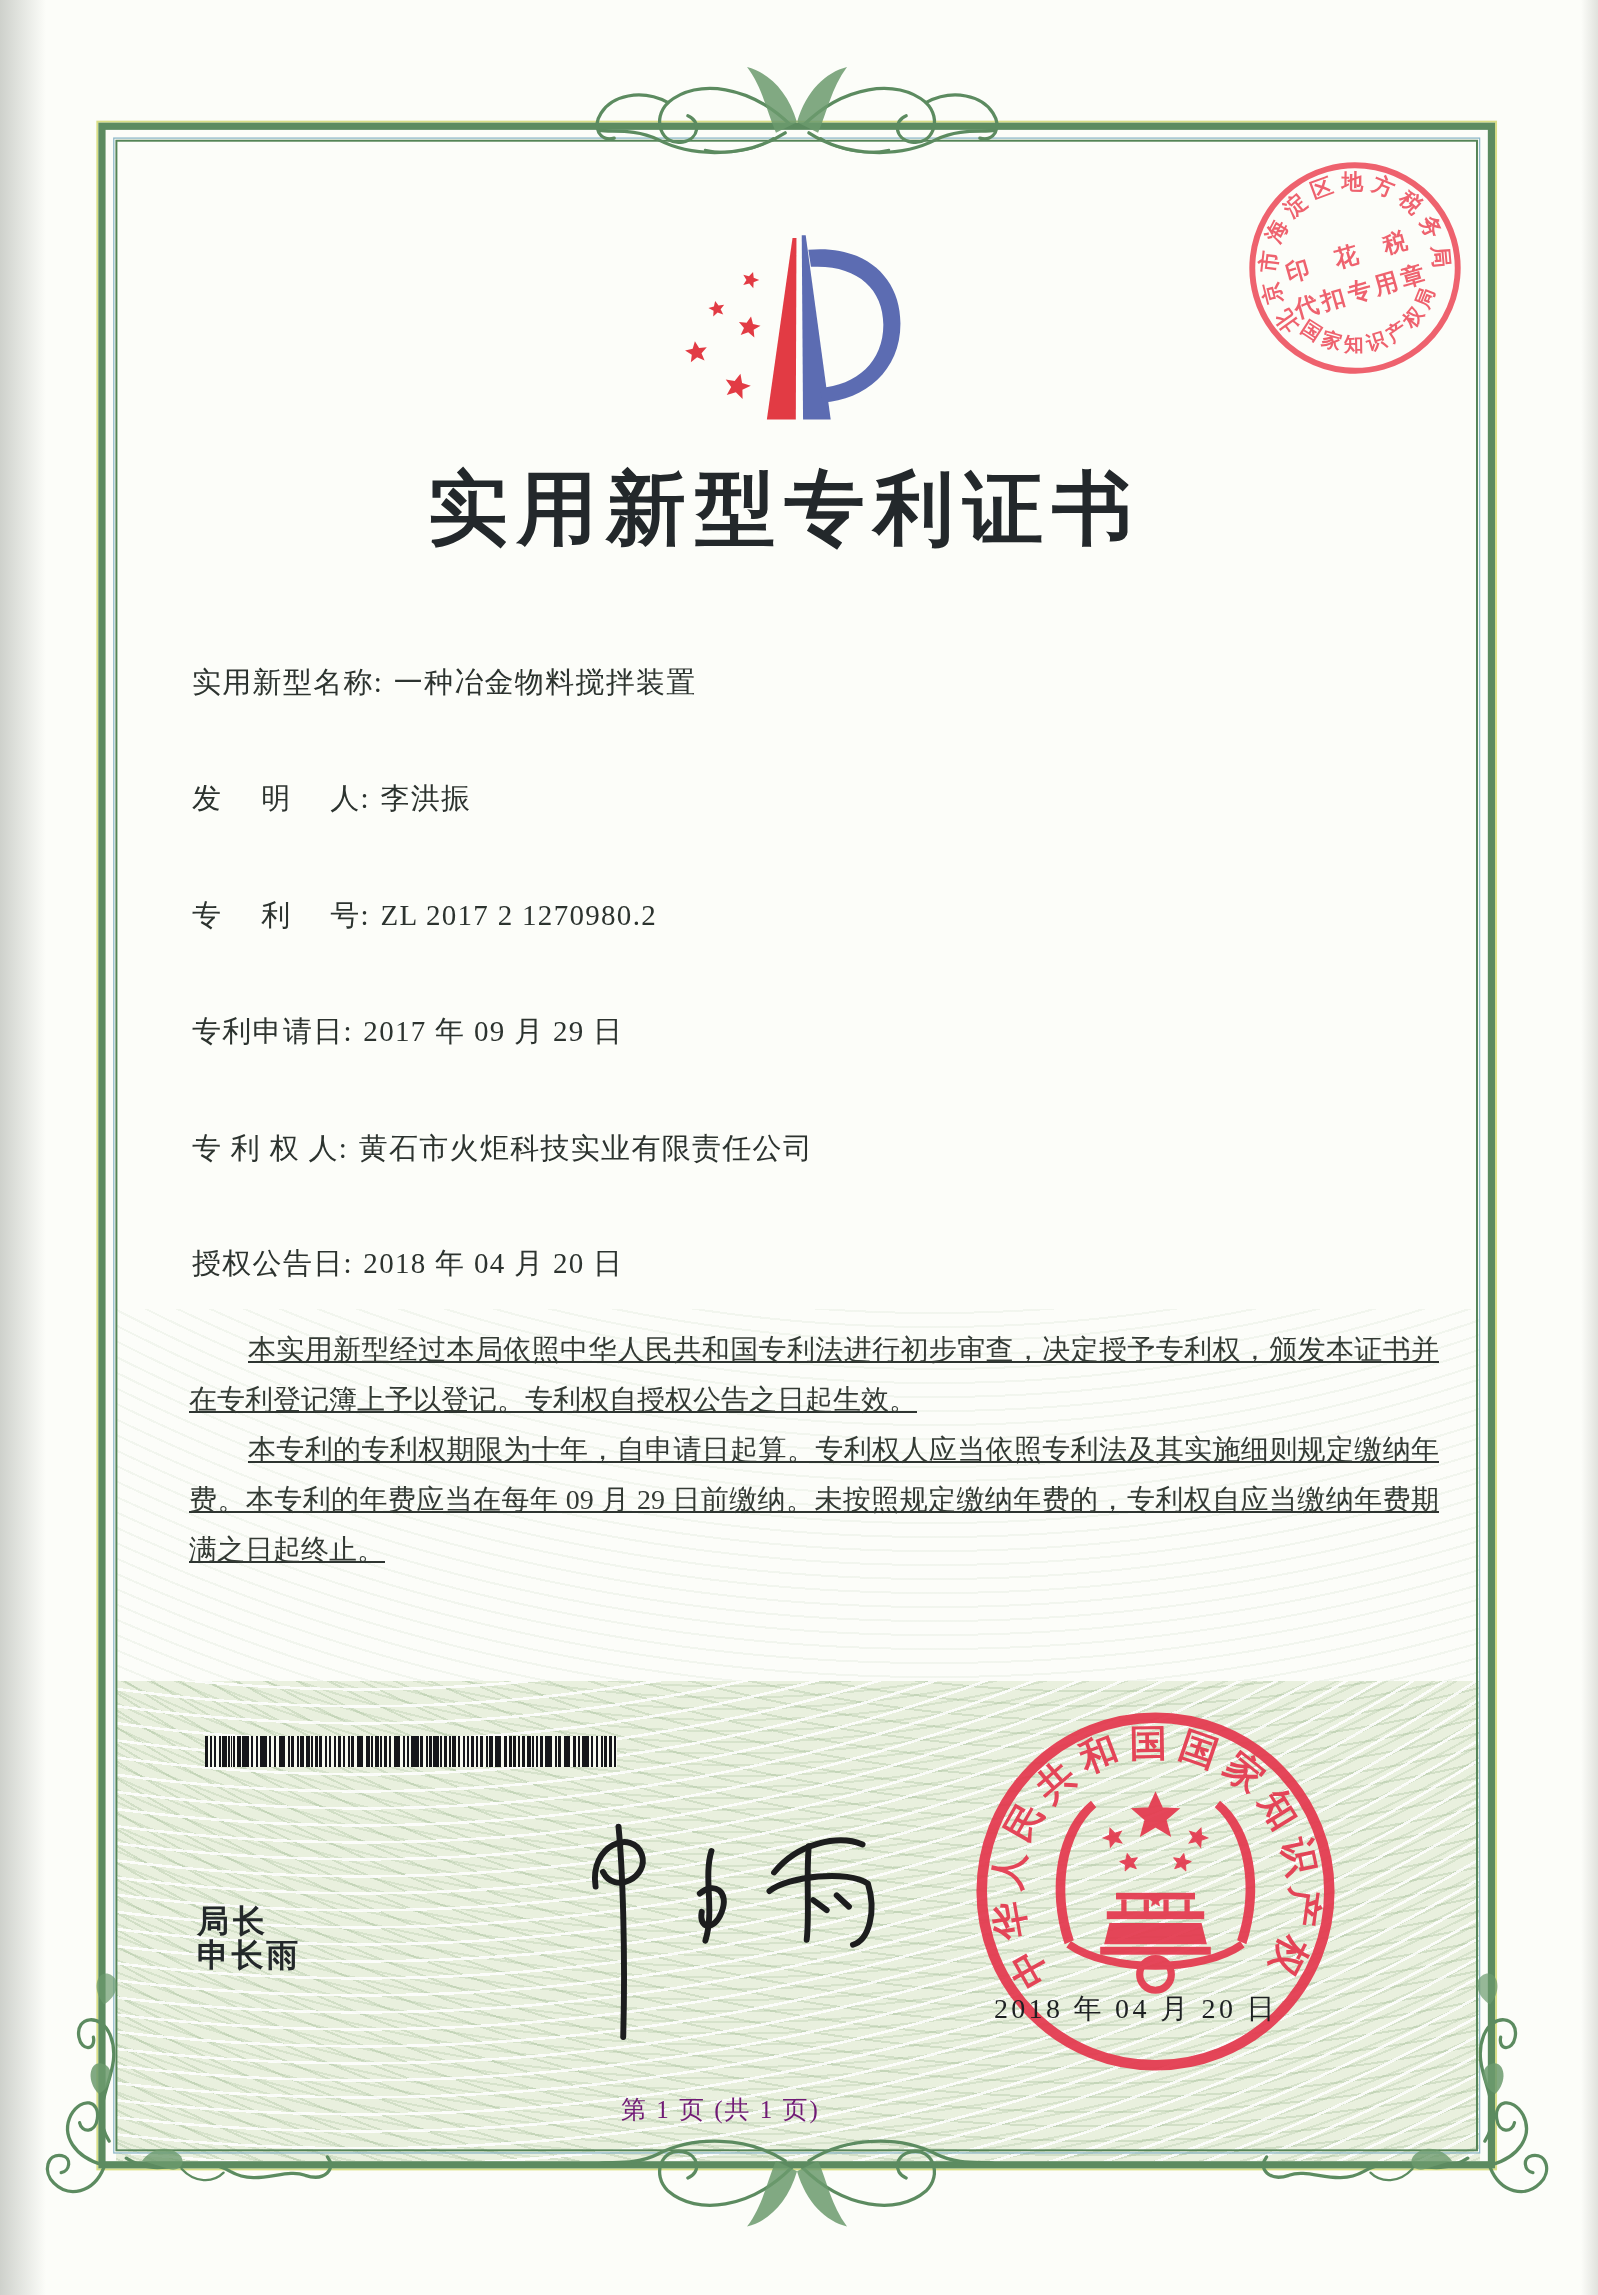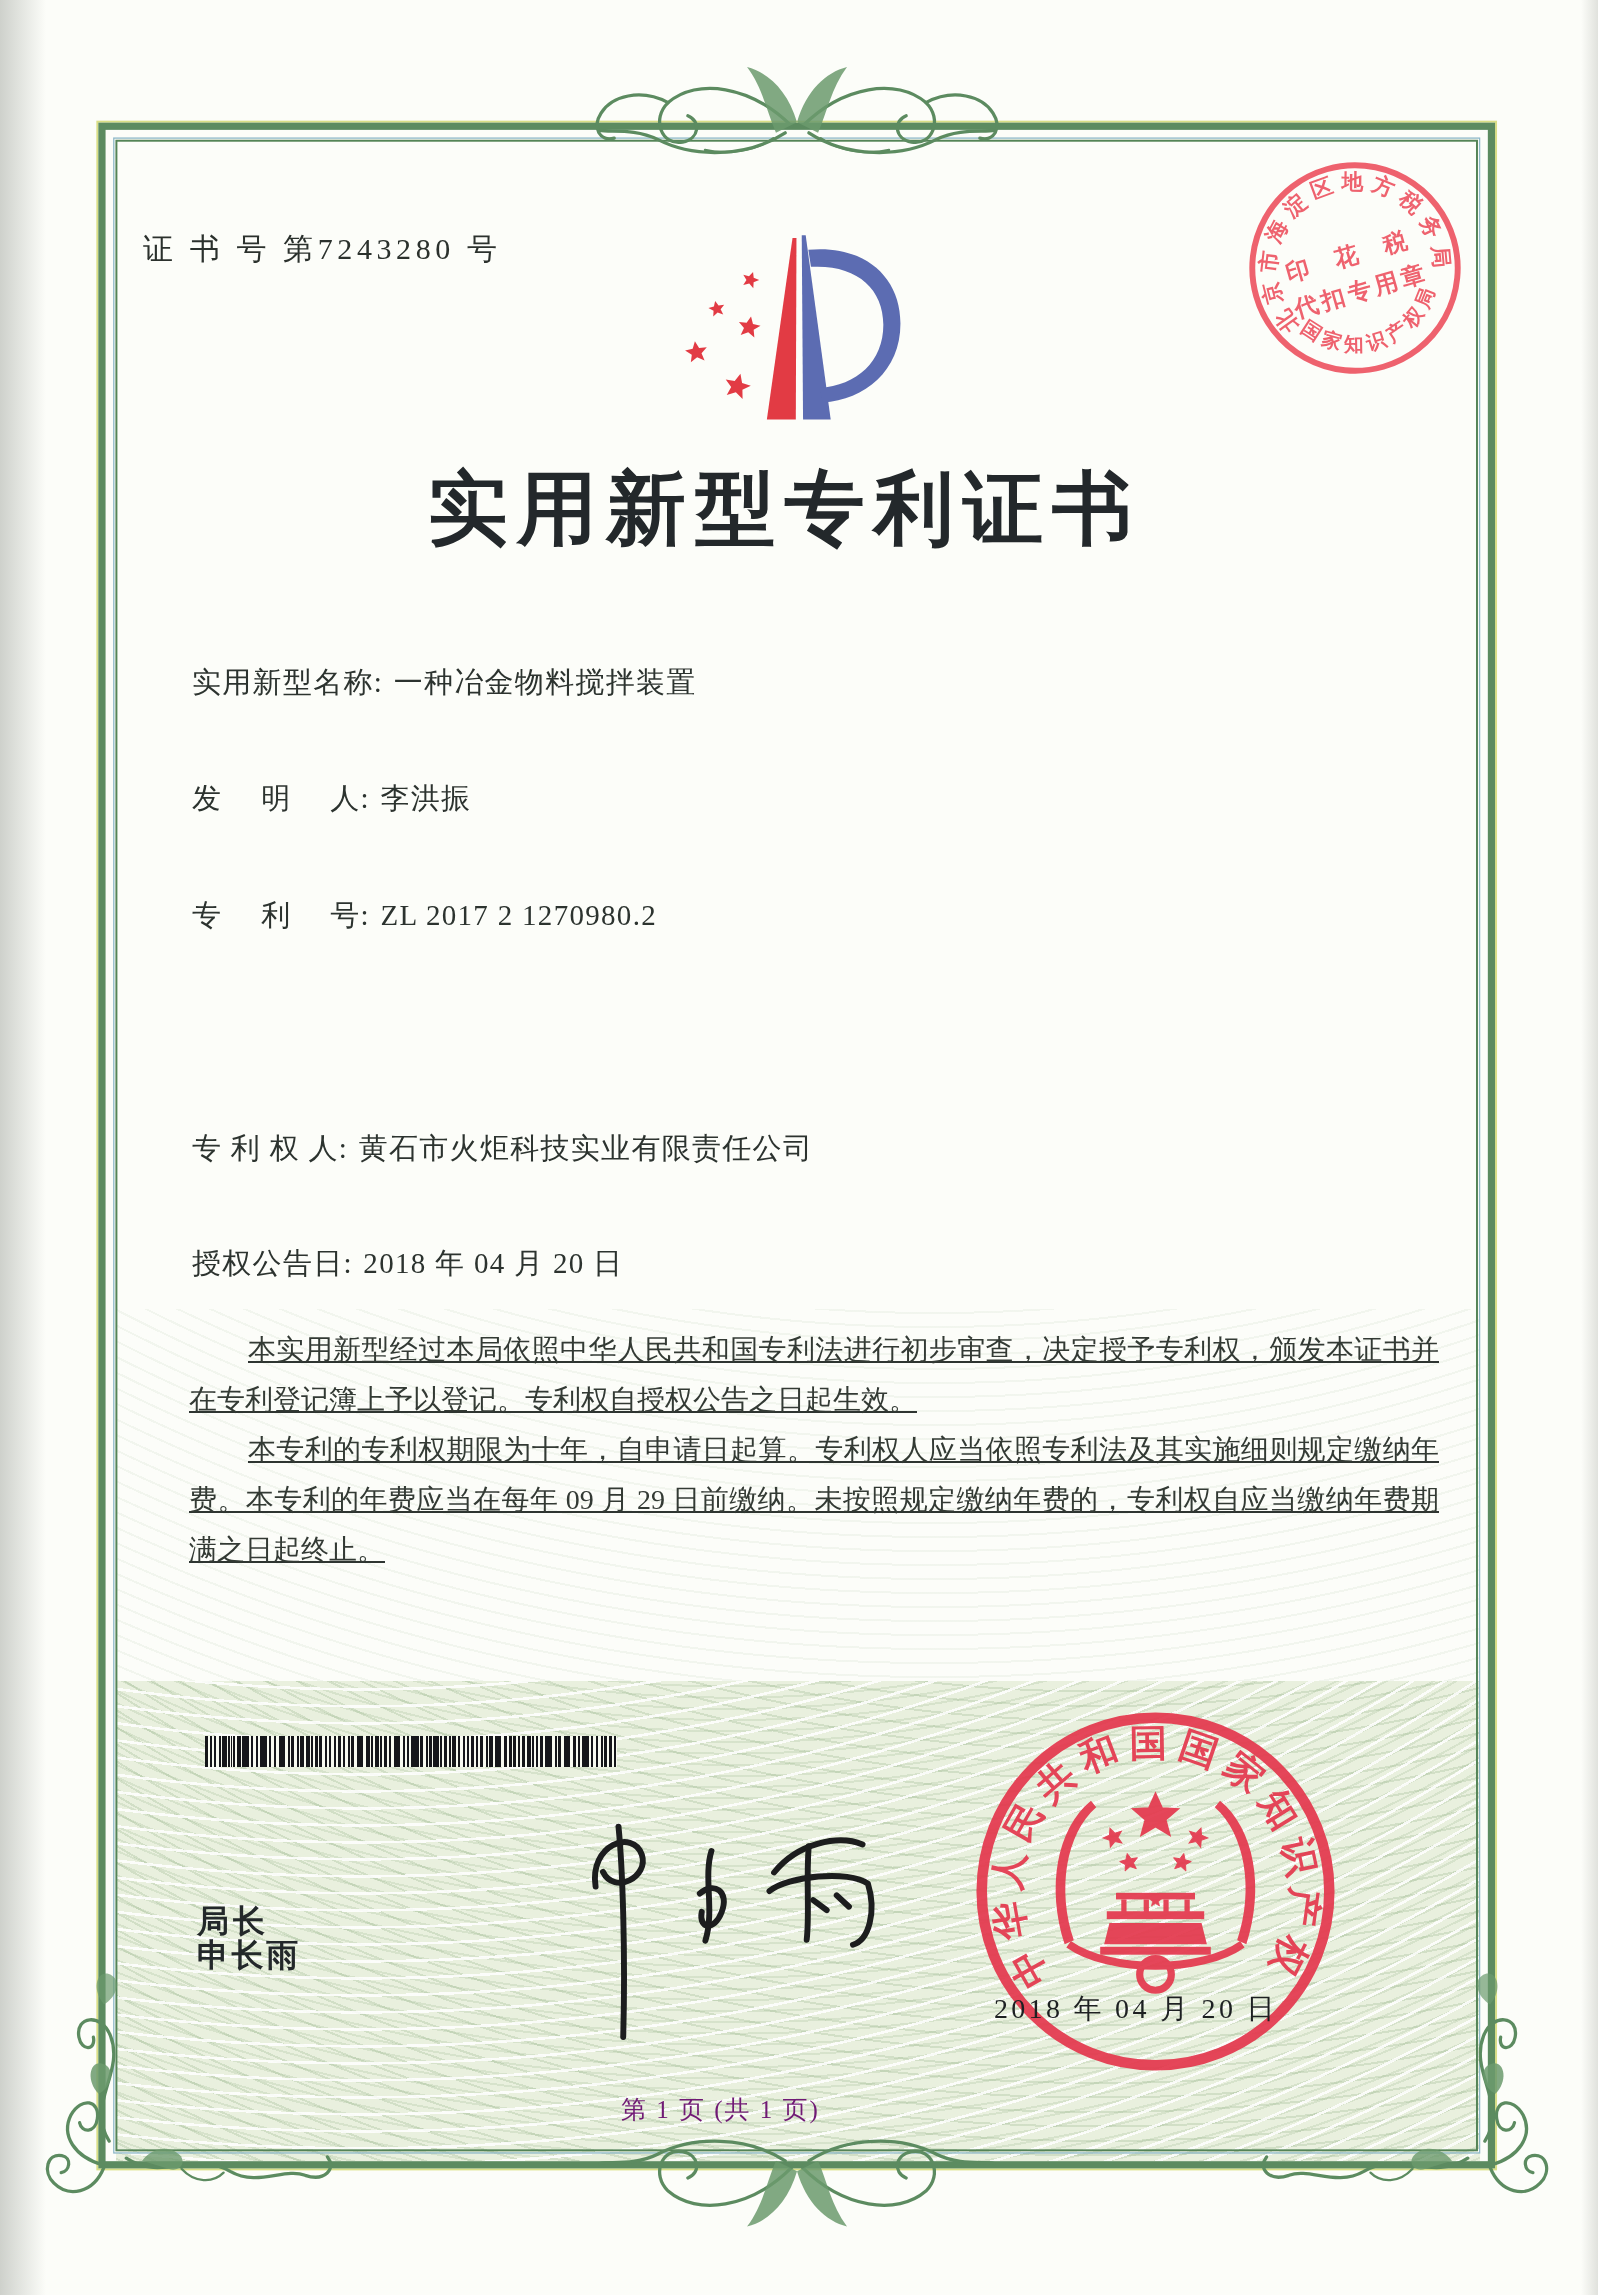--- a/index.html
+++ b/index.html
@@ -133,21 +133,20 @@
         <path d="M10,-36 C-26,-92 34,-140 12,-196 C-2,-232 -42,-226 -36,-194 C-32,-172 -10,-174 -14,-194"></path>
         <path d="M-6,-108 C-28,-130 -18,-164 4,-152 C20,-143 12,-116 -6,-108 Z" fill="#6b9a6d" stroke="none" opacity=".85"></path>
         <path d="M2,-244 C-20,-270 -6,-300 14,-288 C28,-279 22,-256 2,-244 Z" fill="#6b9a6d" stroke="none" opacity=".7"></path>
         <path d="M36,-10 C90,26 142,-22 194,10 C236,34 276,4 308,16 C338,26 356,6 342,-12"></path>
         <path d="M120,6 C140,28 168,28 184,12" stroke-width="3.5"></path>
         <path d="M60,-6 C76,-28 104,-30 118,-14 C128,-2 116,12 100,6 Z" fill="#6b9a6d" stroke="none" opacity=".8"></path>
       </g>
     </g>
   </svg>
 
-  <div class="txt cert-no">证 书 号 第7243280 号</div>
 
   <svg class="logo" width="257" height="204" viewBox="0 0 390 310">
     <defs>
       <path id="st" d="M0,-10 L2.9,-3.6 L9.8,-3.2 L4.4,1.4 L6.2,8.1 L0,4.4 L-6.2,8.1 L-4.4,1.4 L-9.8,-3.2 L-2.9,-3.6 Z"></path>
     </defs>
     <g fill="#e23b44">
       <use href="#st" transform="translate(128,76) rotate(18) scale(1.3)"></use>
       <use href="#st" transform="translate(77,120) rotate(-12) scale(1.25)"></use>
       <use href="#st" transform="translate(126,148) rotate(10) scale(1.7)"></use>
       <use href="#st" transform="translate(46,186) rotate(-8) scale(1.7)"></use>
@@ -164,20 +163,23 @@
   <h1 class="title">实用新型专利证书</h1>
 
   <div class="field-row" style="top:663px">
     <span class="lbl">实用新型名称:</span><span class="val">一种冶金物料搅拌装置</span>
   </div>
   <div class="field-row" style="top:779px">
     <span class="lbl">发　 明　 人:</span><span class="val">李洪振</span>
   </div>
   <div class="field-row" style="top:896px">
     <span class="lbl">专　 利　 号:</span><span class="val">ZL 2017 2 1270980.2</span>
+  </div>
+  <div class="field-row" style="top:1012px">
+    <span class="lbl">专利申请日:</span><span class="val">2017 年 09 月 29 日</span>
   </div>
   <div class="field-row" style="top:1129px">
     <span class="lbl">专 利 权 人:</span><span class="val">黄石市火炬科技实业有限责任公司</span>
   </div>
   <div class="field-row" style="top:1244px">
     <span class="lbl">授权公告日:</span><span class="val">2018 年 04 月 20 日</span>
   </div>
 
   <div class="paras">
     <p>本实用新型经过本局依照中华人民共和国专利法进行初步审查，决定授予专利权，颁发本证书并在专利登记簿上予以登记。专利权自授权公告之日起生效。</p>

